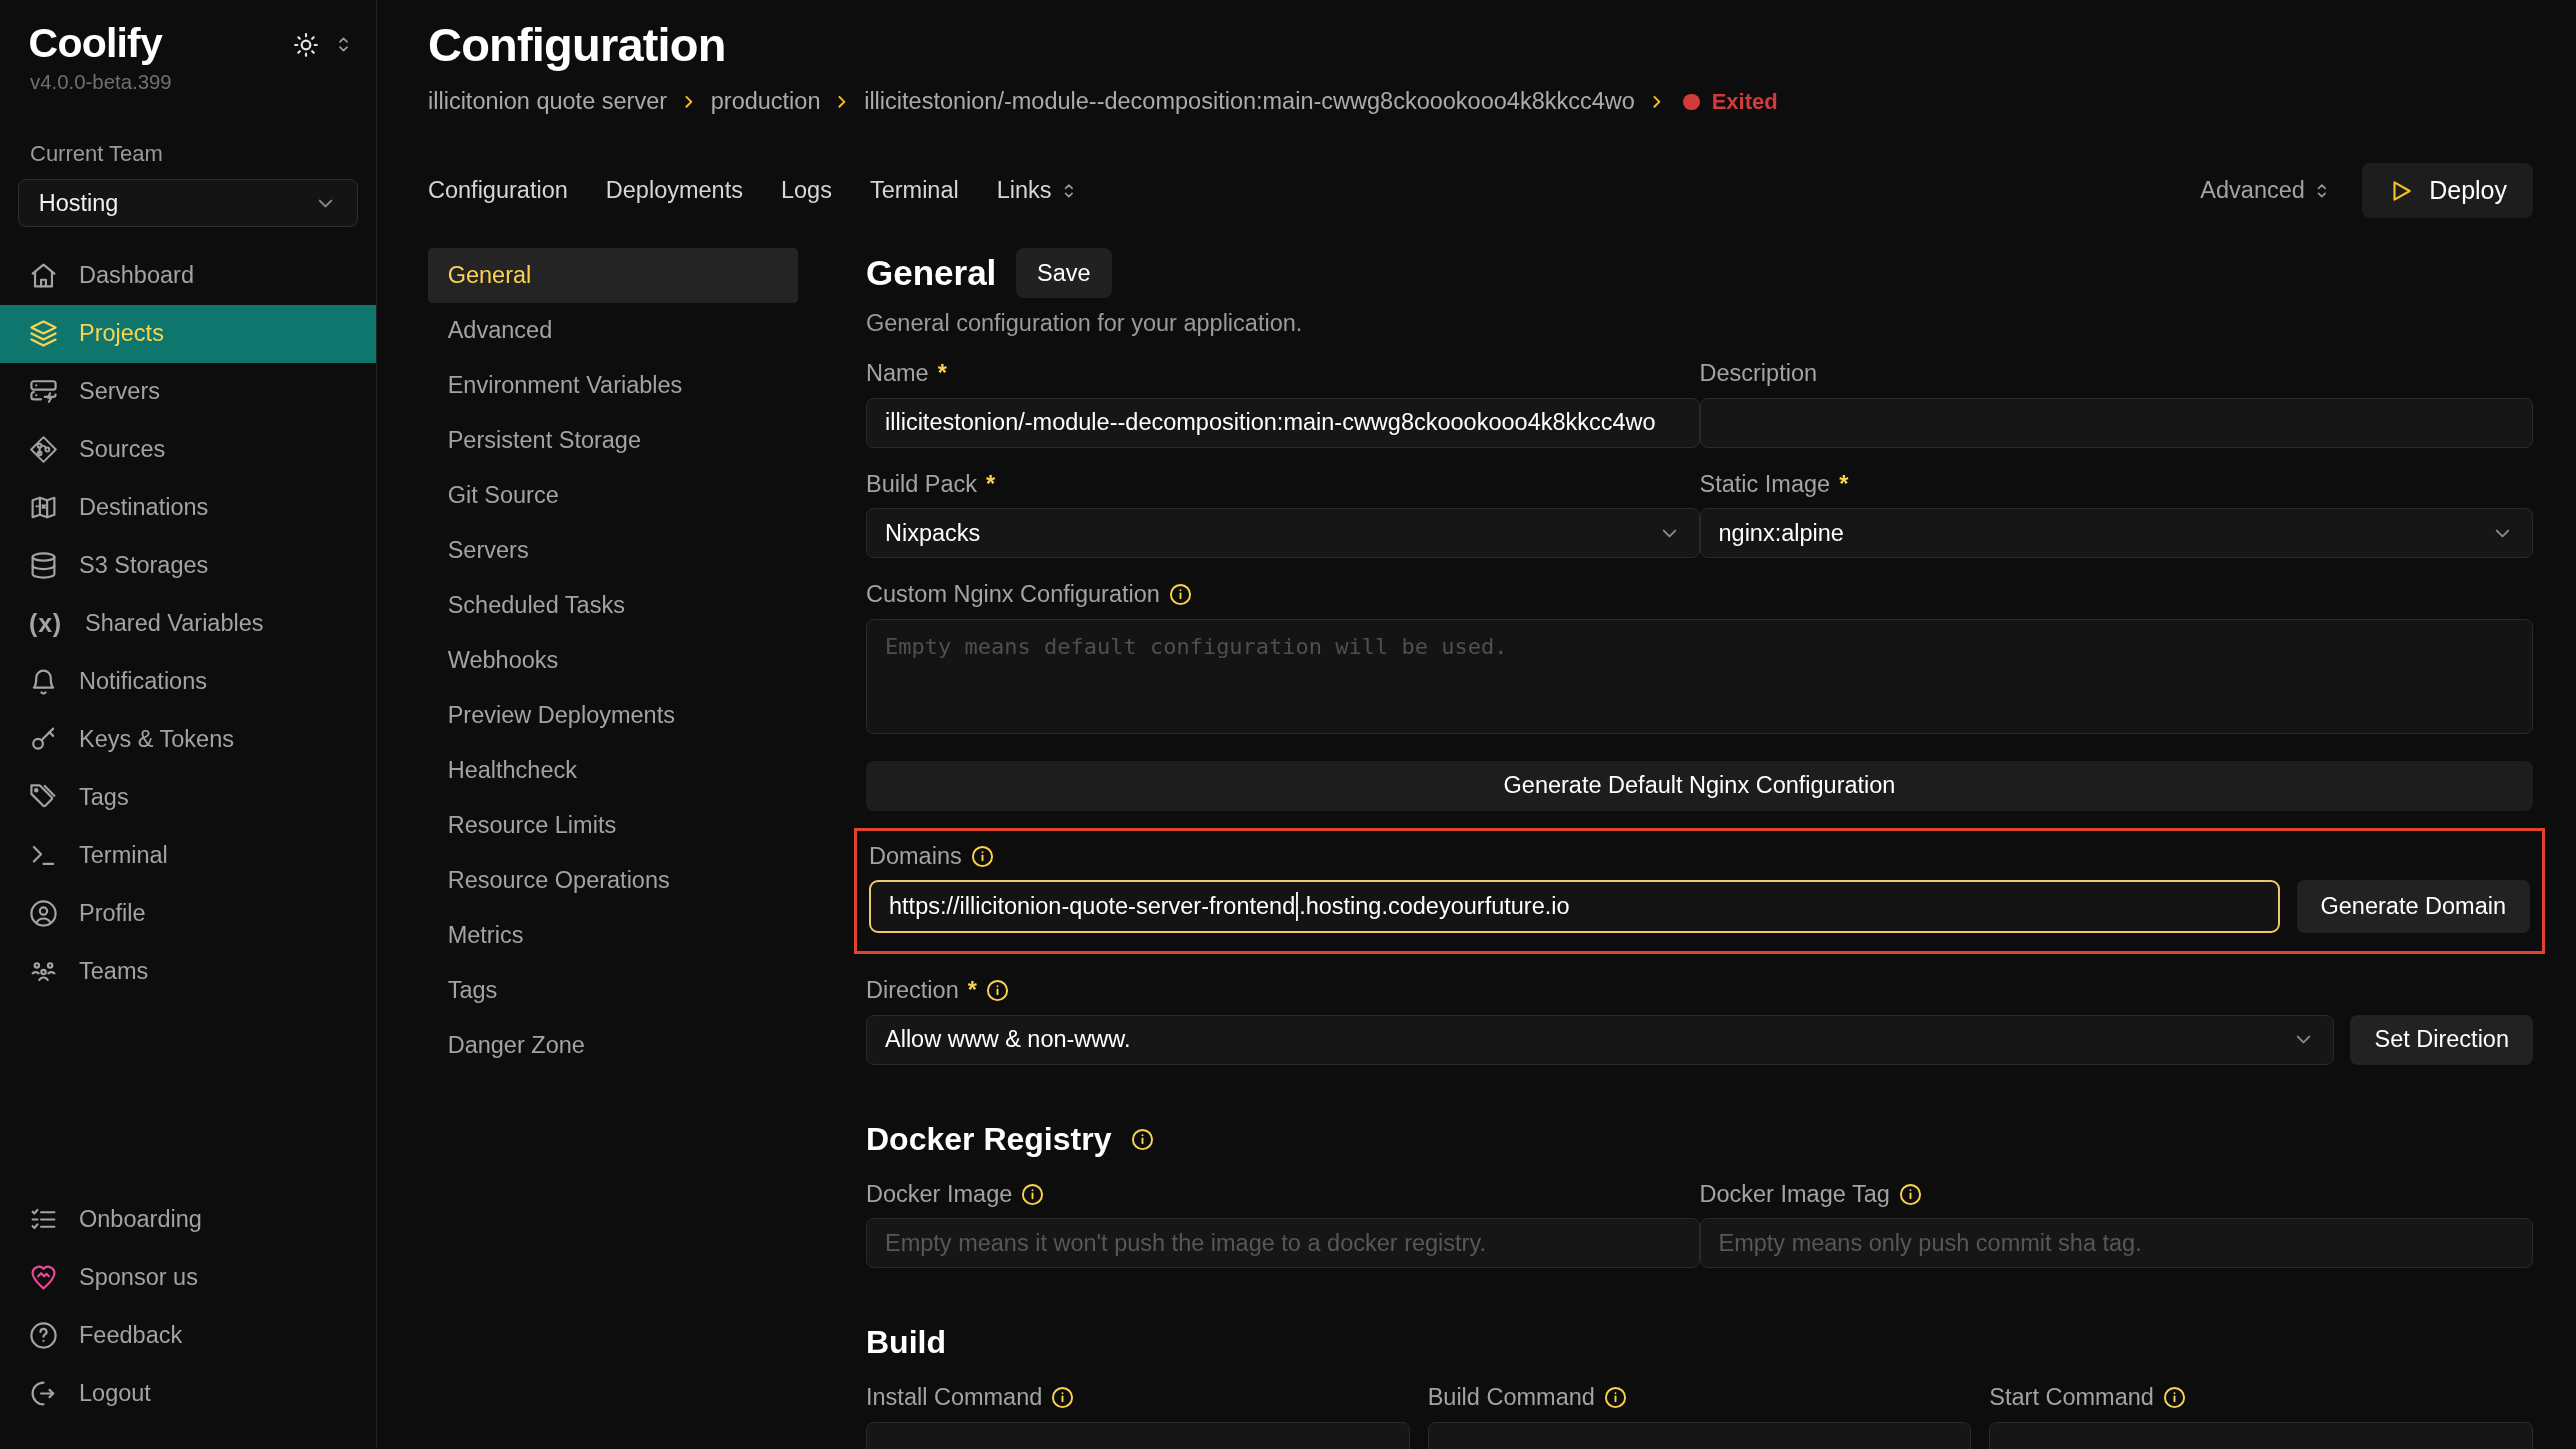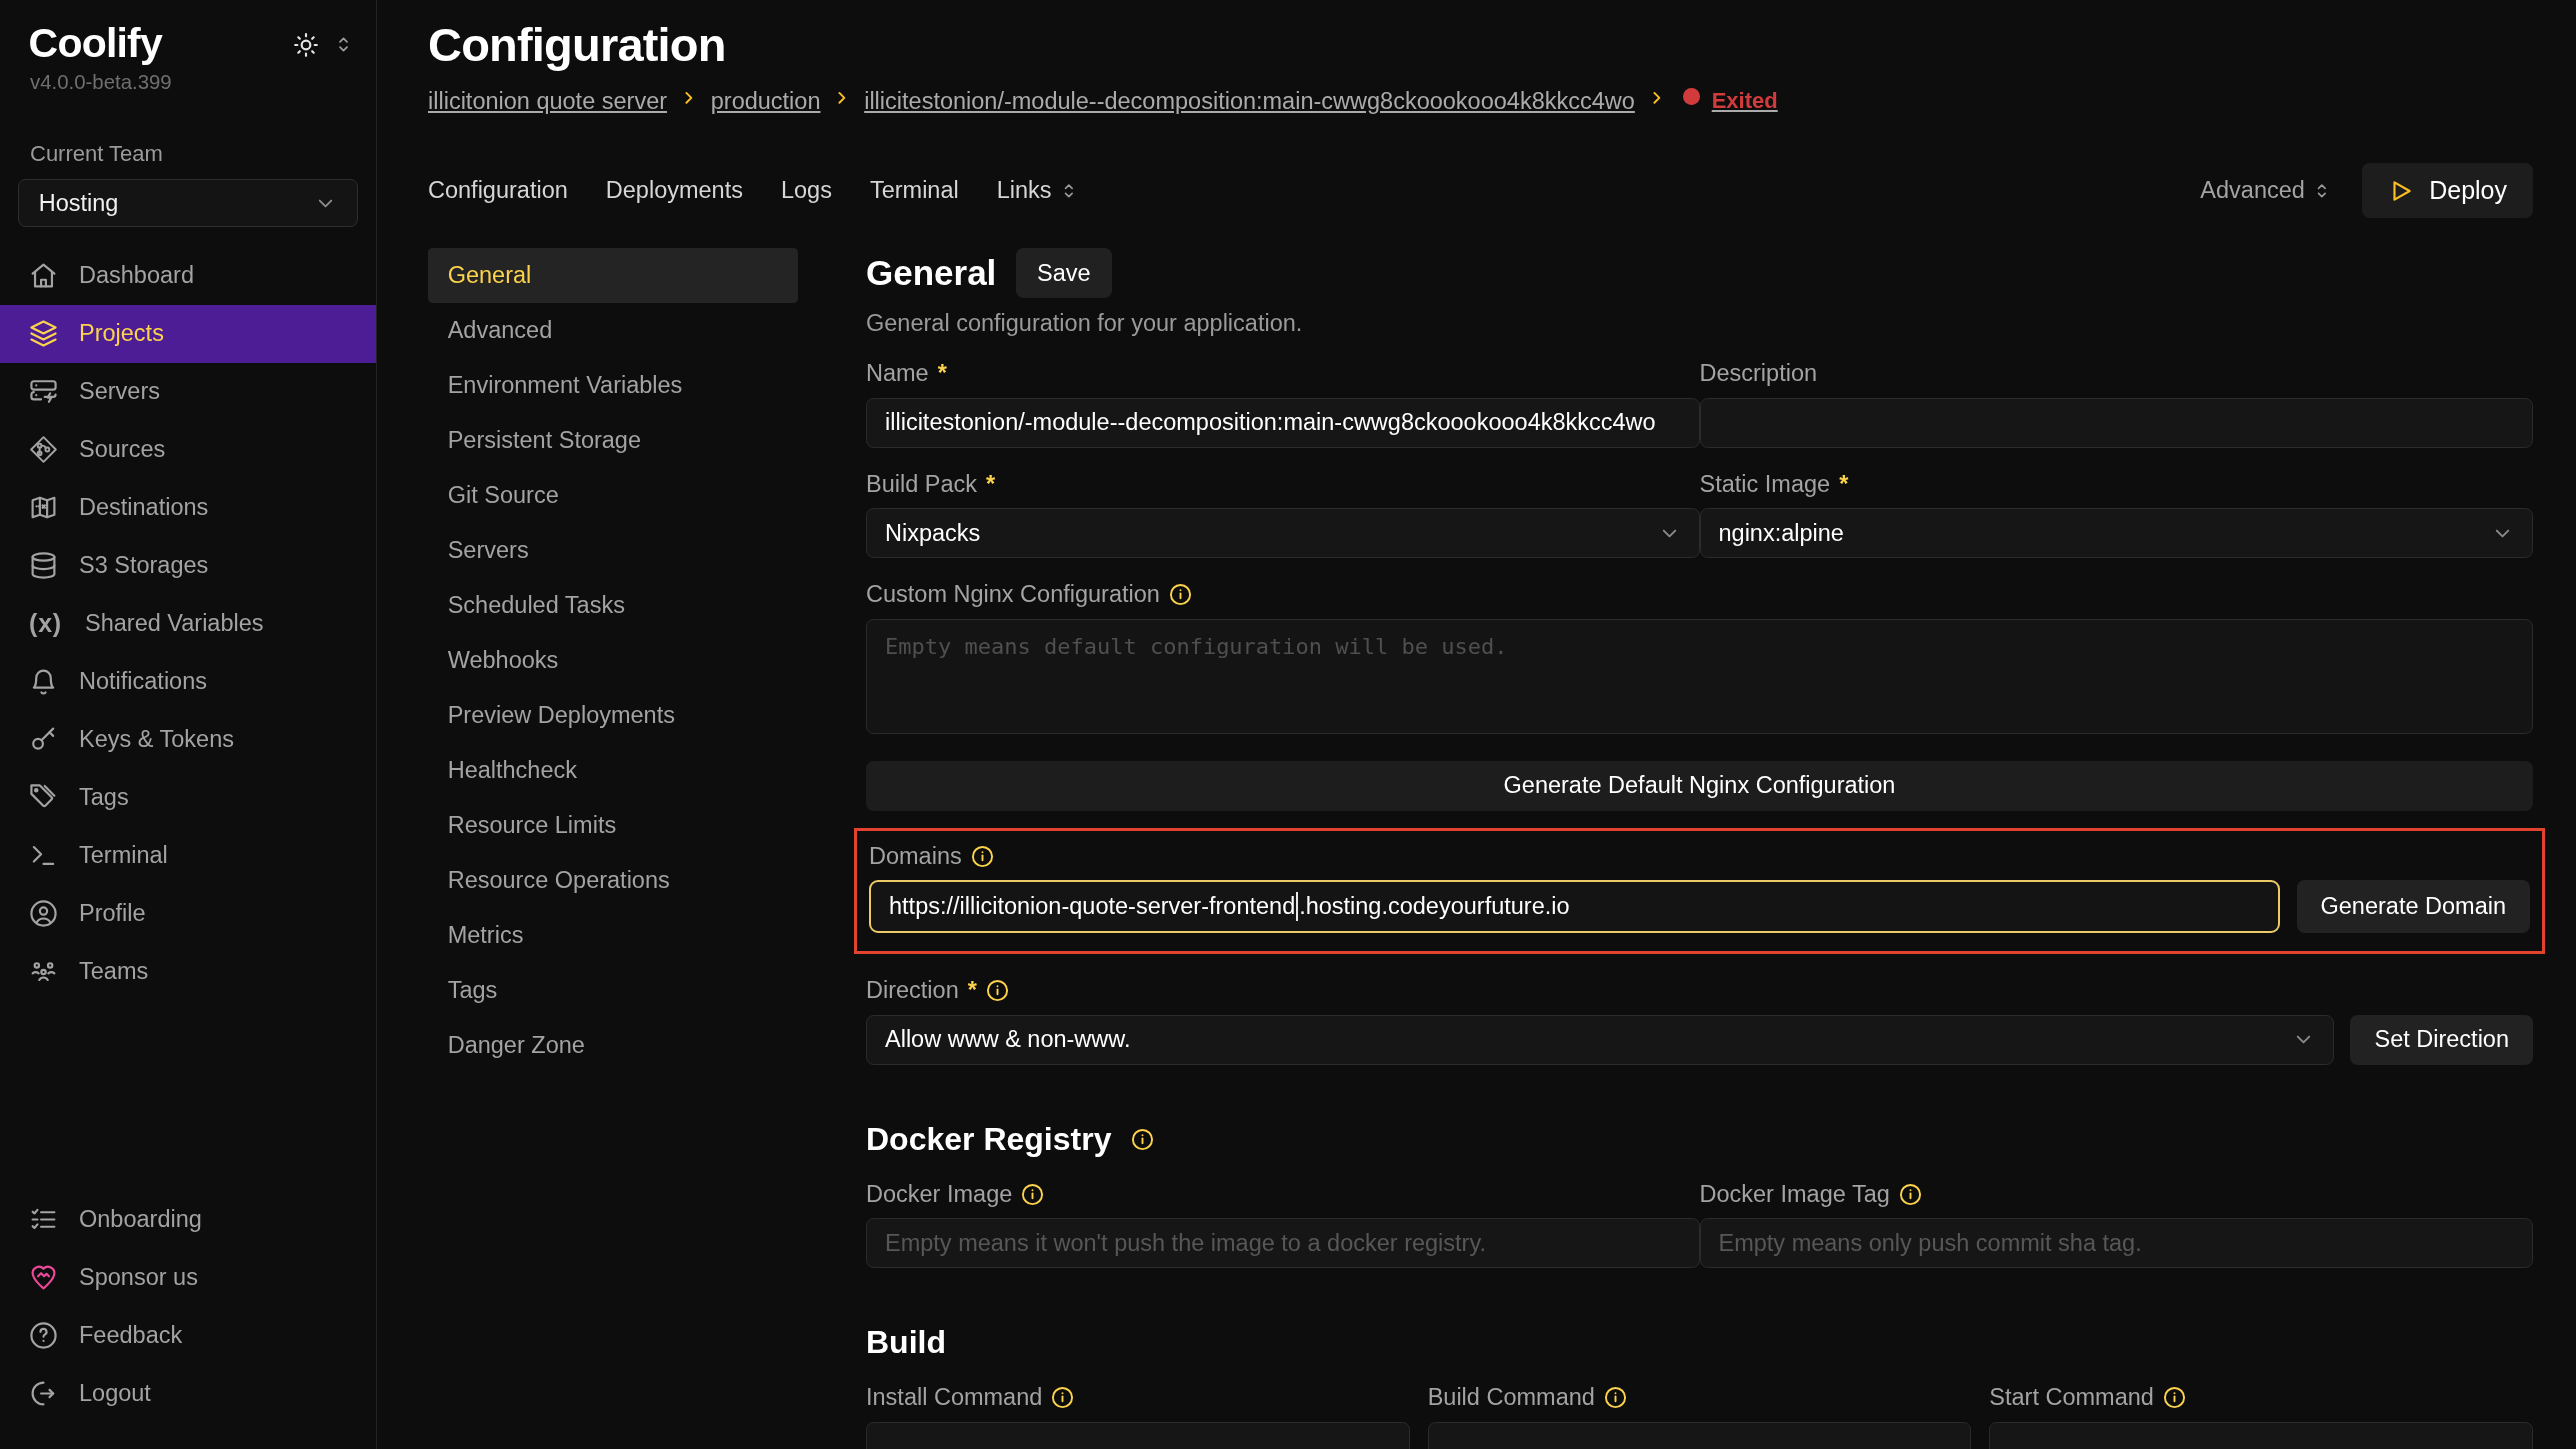--- a/index.html
+++ b/index.html
@@ -26,28 +26,28 @@
     border-radius:7.6px; display:flex; align-items:center; justify-content:space-between;
     padding:0 19.7px; color:#f0f0f0; cursor:pointer;gap:43px;
   }
   .side-nav { margin-top:19.7px; display:flex; flex-direction:column; }
   .side-nav.bottom { margin-top:auto; }
   .nav-item {
     height:58px; display:flex; align-items:center; gap:21px;
     color:#a3a3a3; margin:0 -18px; padding:0 0 0 29px; cursor:pointer;
   }
   .nav-item .ic { width:29px; height:29px; flex-shrink:0; }
-  .nav-item.active { background:#4c1d95; color:#fcd34d; }
+  .nav-item.active { background:#0f766e; color:#fcd34d; }
   .nav-item.sponsor .ic { color:#ec4899; }
   .paren-x { font-weight:700; font-size:25px; letter-spacing:0.8px; width:35px; }
 
   
   .main { flex:1; display:flex; flex-direction:column; padding:16.7px 43px 0 51px; min-width:0; }
   .page-title { font-size:47px; font-weight:700; letter-spacing:-0.8px; }
-  .breadcrumb { display:flex; align-items:flex-start; gap:12px; margin-top:16.7px; color:#ababab;text-decoration:underline; }
+  .breadcrumb { display:flex; align-items:center; gap:12px; margin-top:16.7px; color:#ababab; }
   .crumb { white-space:nowrap; }
   .crumb-sep { color:#fbbf24; width:19.7px; height:19.7px; }
   .status-dot { width:16.7px; height:16.7px; border-radius:50%; background:#d23b3b; margin-left:4.5px; }
   .status-text { color:#d23b3b; font-weight:700; font-size:22px; }
 
   .tabs-row { display:flex; align-items:center; margin-top:48px; gap:38px; color:#d6d6d6; }
   .tab { display:flex; align-items:center; gap:7.6px; cursor:pointer; }
   .tabs-right { margin-left:auto; display:flex; align-items:center; gap:30px; }
   .advanced-toggle { display:flex; align-items:center; gap:7.6px; color:#a3a3a3; cursor:pointer; }
   .deploy-btn {

